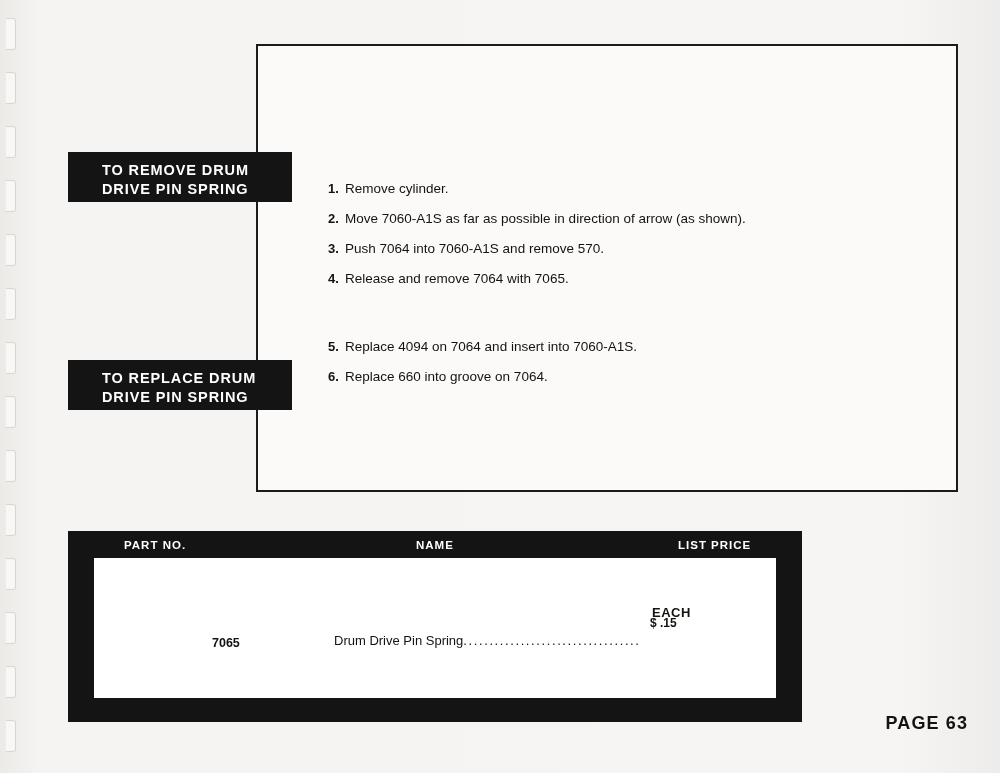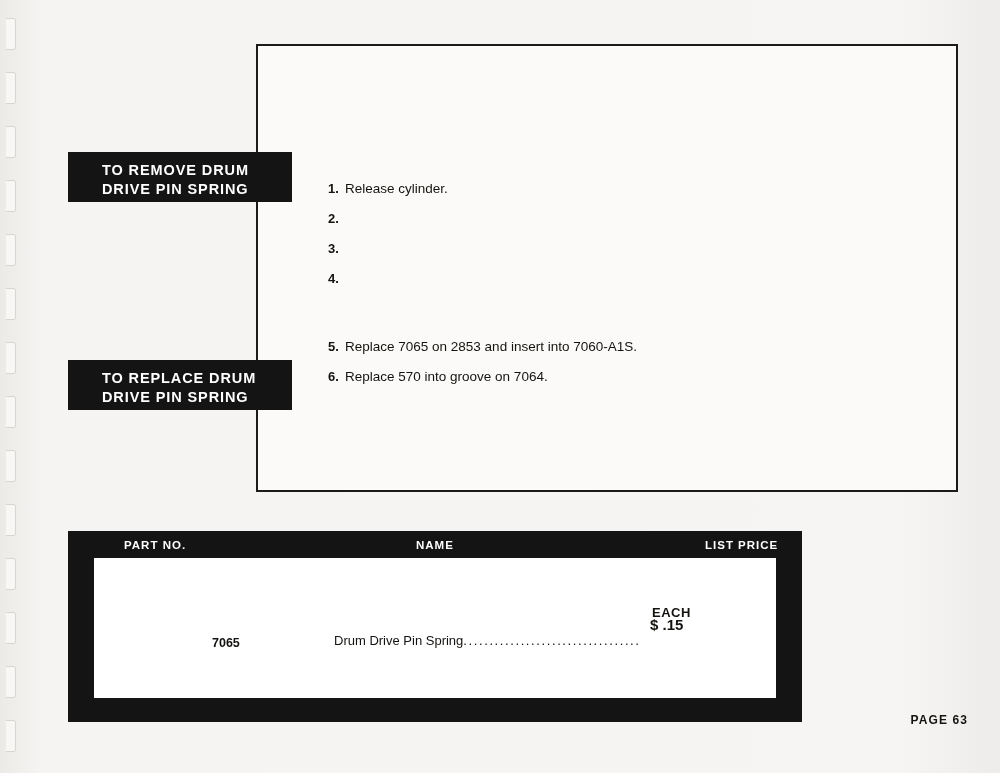--- a/index.html
+++ b/index.html
@@ -111,21 +111,21 @@
     position: relative;
     height: 15px;
     color: #ffffff;
     font-size: 11.5px;
     font-weight: bold;
     letter-spacing: 1px;
   }
   #parts-header span { position: absolute; top: 8px; }
   #hdr-part { left: 56px; }
   #hdr-name { left: 340px; margin-left: 8px; }
-  #hdr-price { left: 637px; }
+  #hdr-price { left: 610px; }
   #parts-body {
     position: absolute;
     left: 26px;
     top: 27px;
     width: 682px;
     height: 140px;
     background: #ffffff;
   }
   .parts-row {
     position: relative;
@@ -158,27 +158,27 @@
     top: 47px;
     font-size: 13px;
     font-weight: bold;
     letter-spacing: 0.5px;
   }
   .cell-price {
     position: absolute;
     left: 556px;
     top: 58px;
     font-weight: bold;
-    font-size: 15px;
+    font-size: 12px;
   }
   #page-number {
     position: absolute;
     right: 32px;
     top: 713px;
-    font-size: 12px;
+    font-size: 18px;
     font-weight: bold;
     letter-spacing: 1.1px;
     color: #15130f;
   }
   
   #scan-arc {
     position: absolute;
     left: 132px;
     top: 728px;
     width: 96px;
@@ -213,46 +213,49 @@
   <div id="illustration-frame"></div>
 
   <div id="tab-remove" class="section-tab">
     <span class="tab-line">TO REMOVE DRUM</span>
     <span class="tab-line">DRIVE PIN SPRING</span>
   </div>
 
   <div id="steps-remove" class="steps">
     <div class="step">
       <span class="step-num">1.</span>
-      <span class="step-text">Release cylinder.</span>
+      <span class="step-text">Remove cylinder.</span>
     </div>
     <div class="step">
       <span class="step-num">2.</span>
+      <span class="step-text">Move 7060-A1S as far as possible in direction of arrow (as shown).</span>
     </div>
     <div class="step">
       <span class="step-num">3.</span>
+      <span class="step-text">Push 7064 into 7060-A1S and remove 570.</span>
     </div>
     <div class="step">
       <span class="step-num">4.</span>
+      <span class="step-text">Release and remove 7064 with 7065.</span>
     </div>
   </div>
 
   <div id="tab-replace" class="section-tab">
     <span class="tab-line">TO REPLACE DRUM</span>
     <span class="tab-line">DRIVE PIN SPRING</span>
   </div>
 
   <div id="steps-replace" class="steps">
     <div class="step">
       <span class="step-num">5.</span>
-      <span class="step-text">Replace 7065 on 2853 and insert into 7060-A1S.</span>
+      <span class="step-text">Replace 4094 on 7064 and insert into 7060-A1S.</span>
     </div>
     <div class="step">
       <span class="step-num">6.</span>
-      <span class="step-text">Replace 570 into groove on 7064.</span>
+      <span class="step-text">Replace 660 into groove on 7064.</span>
     </div>
   </div>
 
   <div id="parts-block">
     <div id="parts-header">
       <span id="hdr-part">PART NO.</span>
       <span id="hdr-name">NAME</span>
       <span id="hdr-price">LIST PRICE</span>
     </div>
     <div id="parts-body">

